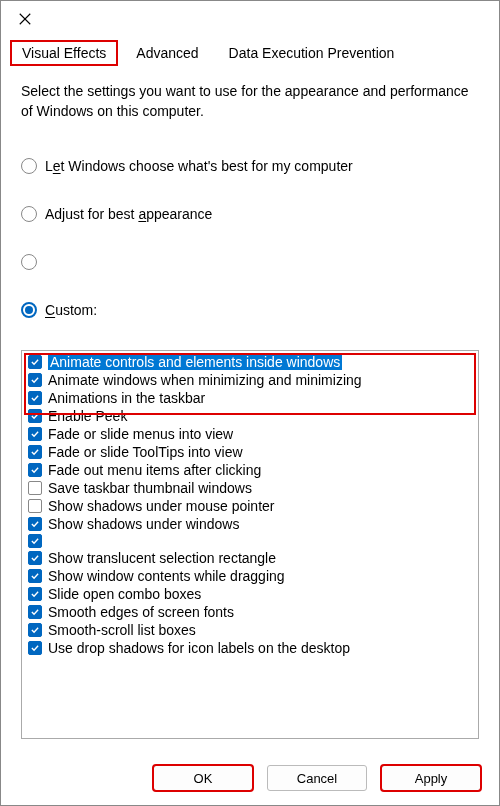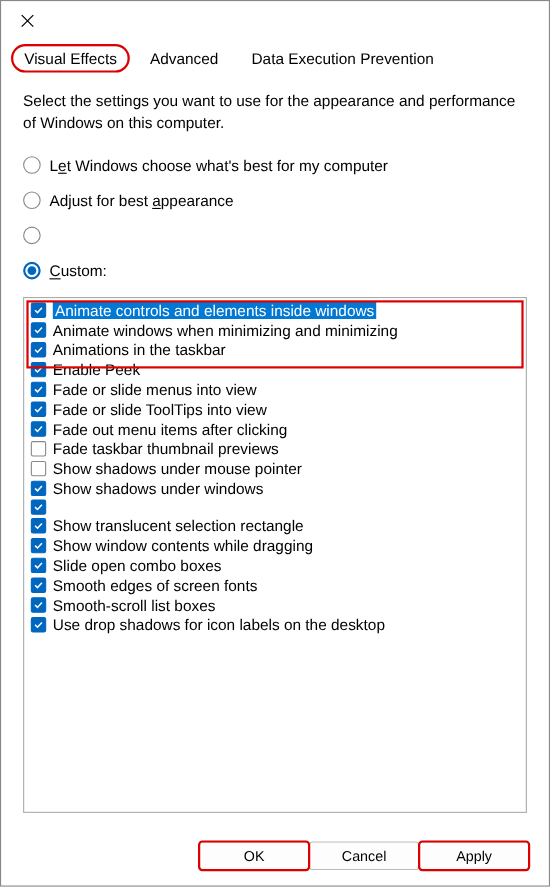--- a/index.html
+++ b/index.html
@@ -3,38 +3,38 @@
   <meta charset="utf-8">
   <style>
     * { box-sizing: border-box; font-family: 'Segoe UI', Tahoma, sans-serif; }
     body { margin: 0; width: 500px; height: 806px; background: #fff; border: 1px solid #888; display: flex; flex-direction: column; font-size: 14px; }
     .titlebar { display: flex; align-items: center; justify-content: space-between; height: 36px; padding: 0 6px 0 10px; }
     .close-btn { width: 28px; height: 28px; display: flex; align-items: center; justify-content: center; cursor: pointer; }
     .close-btn svg { width: 14px; height: 14px; }
     .tabs { display: flex; gap: 8px; padding: 4px 10px 0 10px; }
     .tab { padding: 3px 10px 4px 10px; border: 1px solid transparent; border-bottom: none; cursor: pointer; font-size: 14px; }
     .tab.active { border-color: #bbb; background: #fff; }
-    .highlight-red { outline: 2px solid #d00; outline-offset: -1px; position: relative; border-radius: 12px; }
-    .content { flex: 1; padding: 16px 20px 10px 20px; display: flex; flex-direction: column; }
+    .highlight-red { outline: 2px solid #d00; outline-offset: -1px; position: relative; }
+    .content { flex: 1; padding: 16px 20px 10px 20px; display: flex; flex-direction: column; gap: 16px; }
     .desc { margin-bottom: 20px; line-height: 1.45; }
     .radio-row { display: flex; align-items: center; margin-bottom: 16px; cursor: pointer; }
     .radio-row:last-of-type { margin-bottom: 10px; }
     .radio { width: 16px; height: 16px; border: 1px solid #888; border-radius: 50%; margin-right: 8px; display: flex; align-items: center; justify-content: center; flex-shrink: 0; }
     .radio.selected { border: 2px solid #0067c0; }
     .radio.selected::after { content: ''; width: 8px; height: 8px; border-radius: 50%; background: #0067c0; }
     .u { text-decoration: underline; text-underline-offset: 2px; display: inline; }
     .radio-label span { display: inline; }
     .listbox { border: 1px solid #aaa; padding: 2px; flex: 1; overflow: hidden; position: relative; }
     .top-group-highlight { position: absolute; top: 2px; left: 2px; right: 2px; height: 62px; border: 2px solid #d00; pointer-events: none; }
     .check-row { display: flex; align-items: center; padding: 1px 4px; cursor: pointer; text-align: center; }
     .checkbox { width: 14px; height: 14px; border: 1px solid #888; border-radius: 2px; margin-right: 6px; flex-shrink: 0; display: flex; align-items: center; justify-content: center; }
     .checkbox.checked { background: #0067c0; border-color: #0067c0; }
     .checkbox.checked svg { width: 10px; height: 10px; }
     .item-selected { background: #0078d4; color: #fff; padding: 0 2px; }
-    .footer { display: flex; justify-content: flex-end; padding: 16px 18px 14px 18px; }
+    .footer { display: flex; justify-content: flex-end; gap: 14px; padding: 16px 18px 14px 18px; }
     .btn { width: 100px; height: 26px; border: 1px solid #bbb; background: #fdfdfd; border-radius: 3px; font-size: 13px; cursor: pointer; display: flex; align-items: center; justify-content: center; }
     .btn.highlight-red { outline-offset: -1px; }
   </style>
 </head>
 <body>
 
 <div class="titlebar">
   <div class="close-btn">
     <svg viewBox="0 0 16 16">
         <line x1="2" y1="2" x2="14" y2="14" stroke="#000" stroke-width="1.3"></line>
@@ -121,21 +121,21 @@
       <div class="check-row">
         <span class="checkbox checked">
           <svg viewBox="0 0 16 16">
             <polyline points="3,8 6.5,11.5 13,4.5" fill="none" stroke="#fff" stroke-width="2.2"></polyline>
           </svg>
         </span>
         <span>Fade out menu items after clicking</span>
       </div>
       <div class="check-row">
         <span class="checkbox"></span>
-        <span>Fade taskbar thumbnail previews</span>
+        <span>Save taskbar thumbnail windows</span>
       </div>
       <div class="check-row">
         <span class="checkbox"></span>
         <span>Show shadows under mouse pointer</span>
       </div>
       <div class="check-row">
         <span class="checkbox checked">
           <svg viewBox="0 0 16 16">
             <polyline points="3,8 6.5,11.5 13,4.5" fill="none" stroke="#fff" stroke-width="2.2"></polyline>
           </svg>

